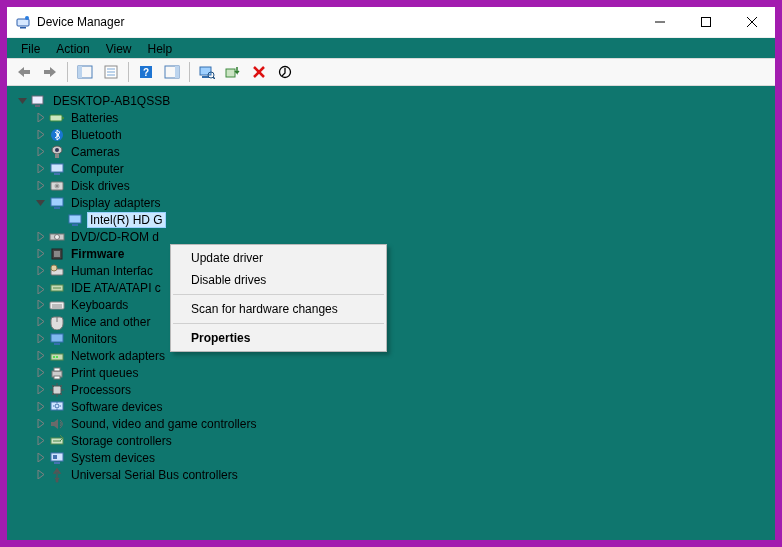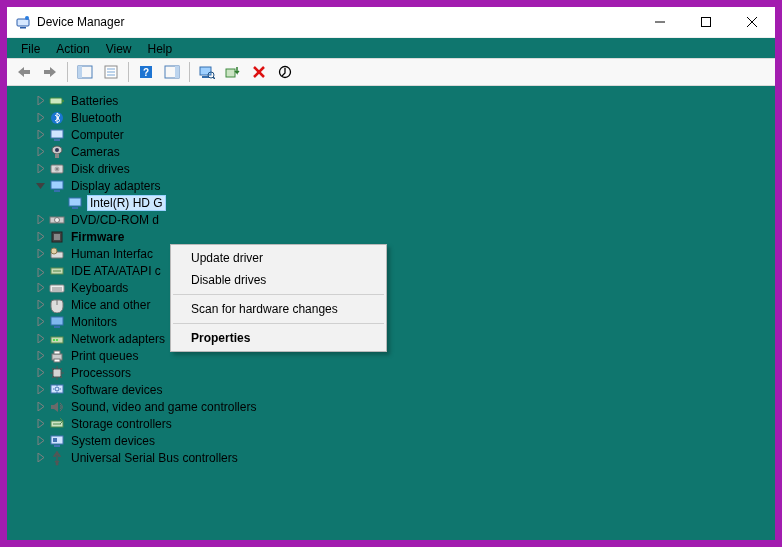--- a/index.html
+++ b/index.html
@@ -136,20 +136,32 @@
     <div class="tbtn">
         <svg width="14" height="14">
           <circle cx="7" cy="7" r="5.5" fill="none" stroke="#000" stroke-width="1.3"></circle>
           <path d="M7 3v5l-3 3" fill="none" stroke="#000" stroke-width="1.3"></path>
         </svg>
       </div>
   </div>
 
   <div class="tree">
 
+    <div class="row" style="padding-left:0">
+      <span class="exp">
+          <svg width="9" height="9" viewBox="0 0 9 9">
+            <path d="M0 2 L9 2 L4.5 8 Z" fill="#404040"></path>
+          </svg>
+        </span>
+      <span class="dico"><svg viewBox="0 0 16 16">
+            <rect x="1" y="3" width="11" height="8" fill="#eef" stroke="#667"></rect>
+            <rect x="4" y="12" width="5" height="2" fill="#667"></rect>
+          </svg></span>
+      <span class="lbl">DESKTOP-AB1QSSB</span>
+    </div>
 
     <div id="cats">
         <div class="row" style="padding-left: 18px;">
           <span class="exp">
             <svg width="9" height="9" viewBox="0 0 9 9">
               <path d="M2 0 L8 4.5 L2 9 Z" fill="none" stroke="#808080" stroke-width="1"></path>
             </svg>
           </span>
           <span class="dico"><svg viewBox="0 0 16 16">
               <rect x="1" y="5" width="12" height="6" rx="1" fill="#cde8c0" stroke="#3f8a3f"></rect>
@@ -161,45 +173,45 @@
           <span class="exp">
             <svg width="9" height="9" viewBox="0 0 9 9">
               <path d="M2 0 L8 4.5 L2 9 Z" fill="none" stroke="#808080" stroke-width="1"></path>
             </svg>
           </span>
           <span class="dico"><svg viewBox="0 0 16 16">
               <circle cx="8" cy="8" r="6" fill="#1976d2"></circle>
               <path d="M6 5l4 3-4 3m2-8v10l3-2.5L8 8l3-2.5L8 3" fill="none" stroke="#fff" stroke-width="1"></path>
             </svg></span>
           <span class="lbl">Bluetooth</span>
-        </div>
-        <div class="row" style="padding-left: 18px;">
-          <span class="exp">
-            <svg width="9" height="9" viewBox="0 0 9 9">
-              <path d="M2 0 L8 4.5 L2 9 Z" fill="none" stroke="#808080" stroke-width="1"></path>
-            </svg>
-          </span>
-          <span class="dico"><svg viewBox="0 0 16 16">
-              <rect x="2" y="3" width="12" height="8" fill="#cfe4ff" stroke="#4473b1"></rect>
-              <rect x="5" y="12" width="6" height="2" fill="#4473b1"></rect>
-            </svg></span>
-          <span class="lbl">Computer</span>
         </div>
         <div class="row" style="padding-left: 18px;">
           <span class="exp">
             <svg width="9" height="9" viewBox="0 0 9 9">
               <path d="M2 0 L8 4.5 L2 9 Z" fill="none" stroke="#808080" stroke-width="1"></path>
             </svg>
           </span>
           <span class="dico"><svg viewBox="0 0 16 16">
               <ellipse cx="8" cy="6" rx="5" ry="4" fill="#ccc" stroke="#555"></ellipse>
               <circle cx="8" cy="6" r="2" fill="#335"></circle>
               <rect x="6" y="10" width="4" height="4" fill="#888"></rect>
             </svg></span>
           <span class="lbl">Cameras</span>
+        </div>
+        <div class="row" style="padding-left: 18px;">
+          <span class="exp">
+            <svg width="9" height="9" viewBox="0 0 9 9">
+              <path d="M2 0 L8 4.5 L2 9 Z" fill="none" stroke="#808080" stroke-width="1"></path>
+            </svg>
+          </span>
+          <span class="dico"><svg viewBox="0 0 16 16">
+              <rect x="2" y="3" width="12" height="8" fill="#cfe4ff" stroke="#4473b1"></rect>
+              <rect x="5" y="12" width="6" height="2" fill="#4473b1"></rect>
+            </svg></span>
+          <span class="lbl">Computer</span>
         </div>
         <div class="row" style="padding-left: 18px;">
           <span class="exp">
             <svg width="9" height="9" viewBox="0 0 9 9">
               <path d="M2 0 L8 4.5 L2 9 Z" fill="none" stroke="#808080" stroke-width="1"></path>
             </svg>
           </span>
           <span class="dico"><svg viewBox="0 0 16 16">
               <rect x="2" y="4" width="12" height="8" rx="1" fill="#d8d8d8" stroke="#777"></rect>
               <circle cx="8" cy="8" r="2.5" fill="#aaa"></circle>

